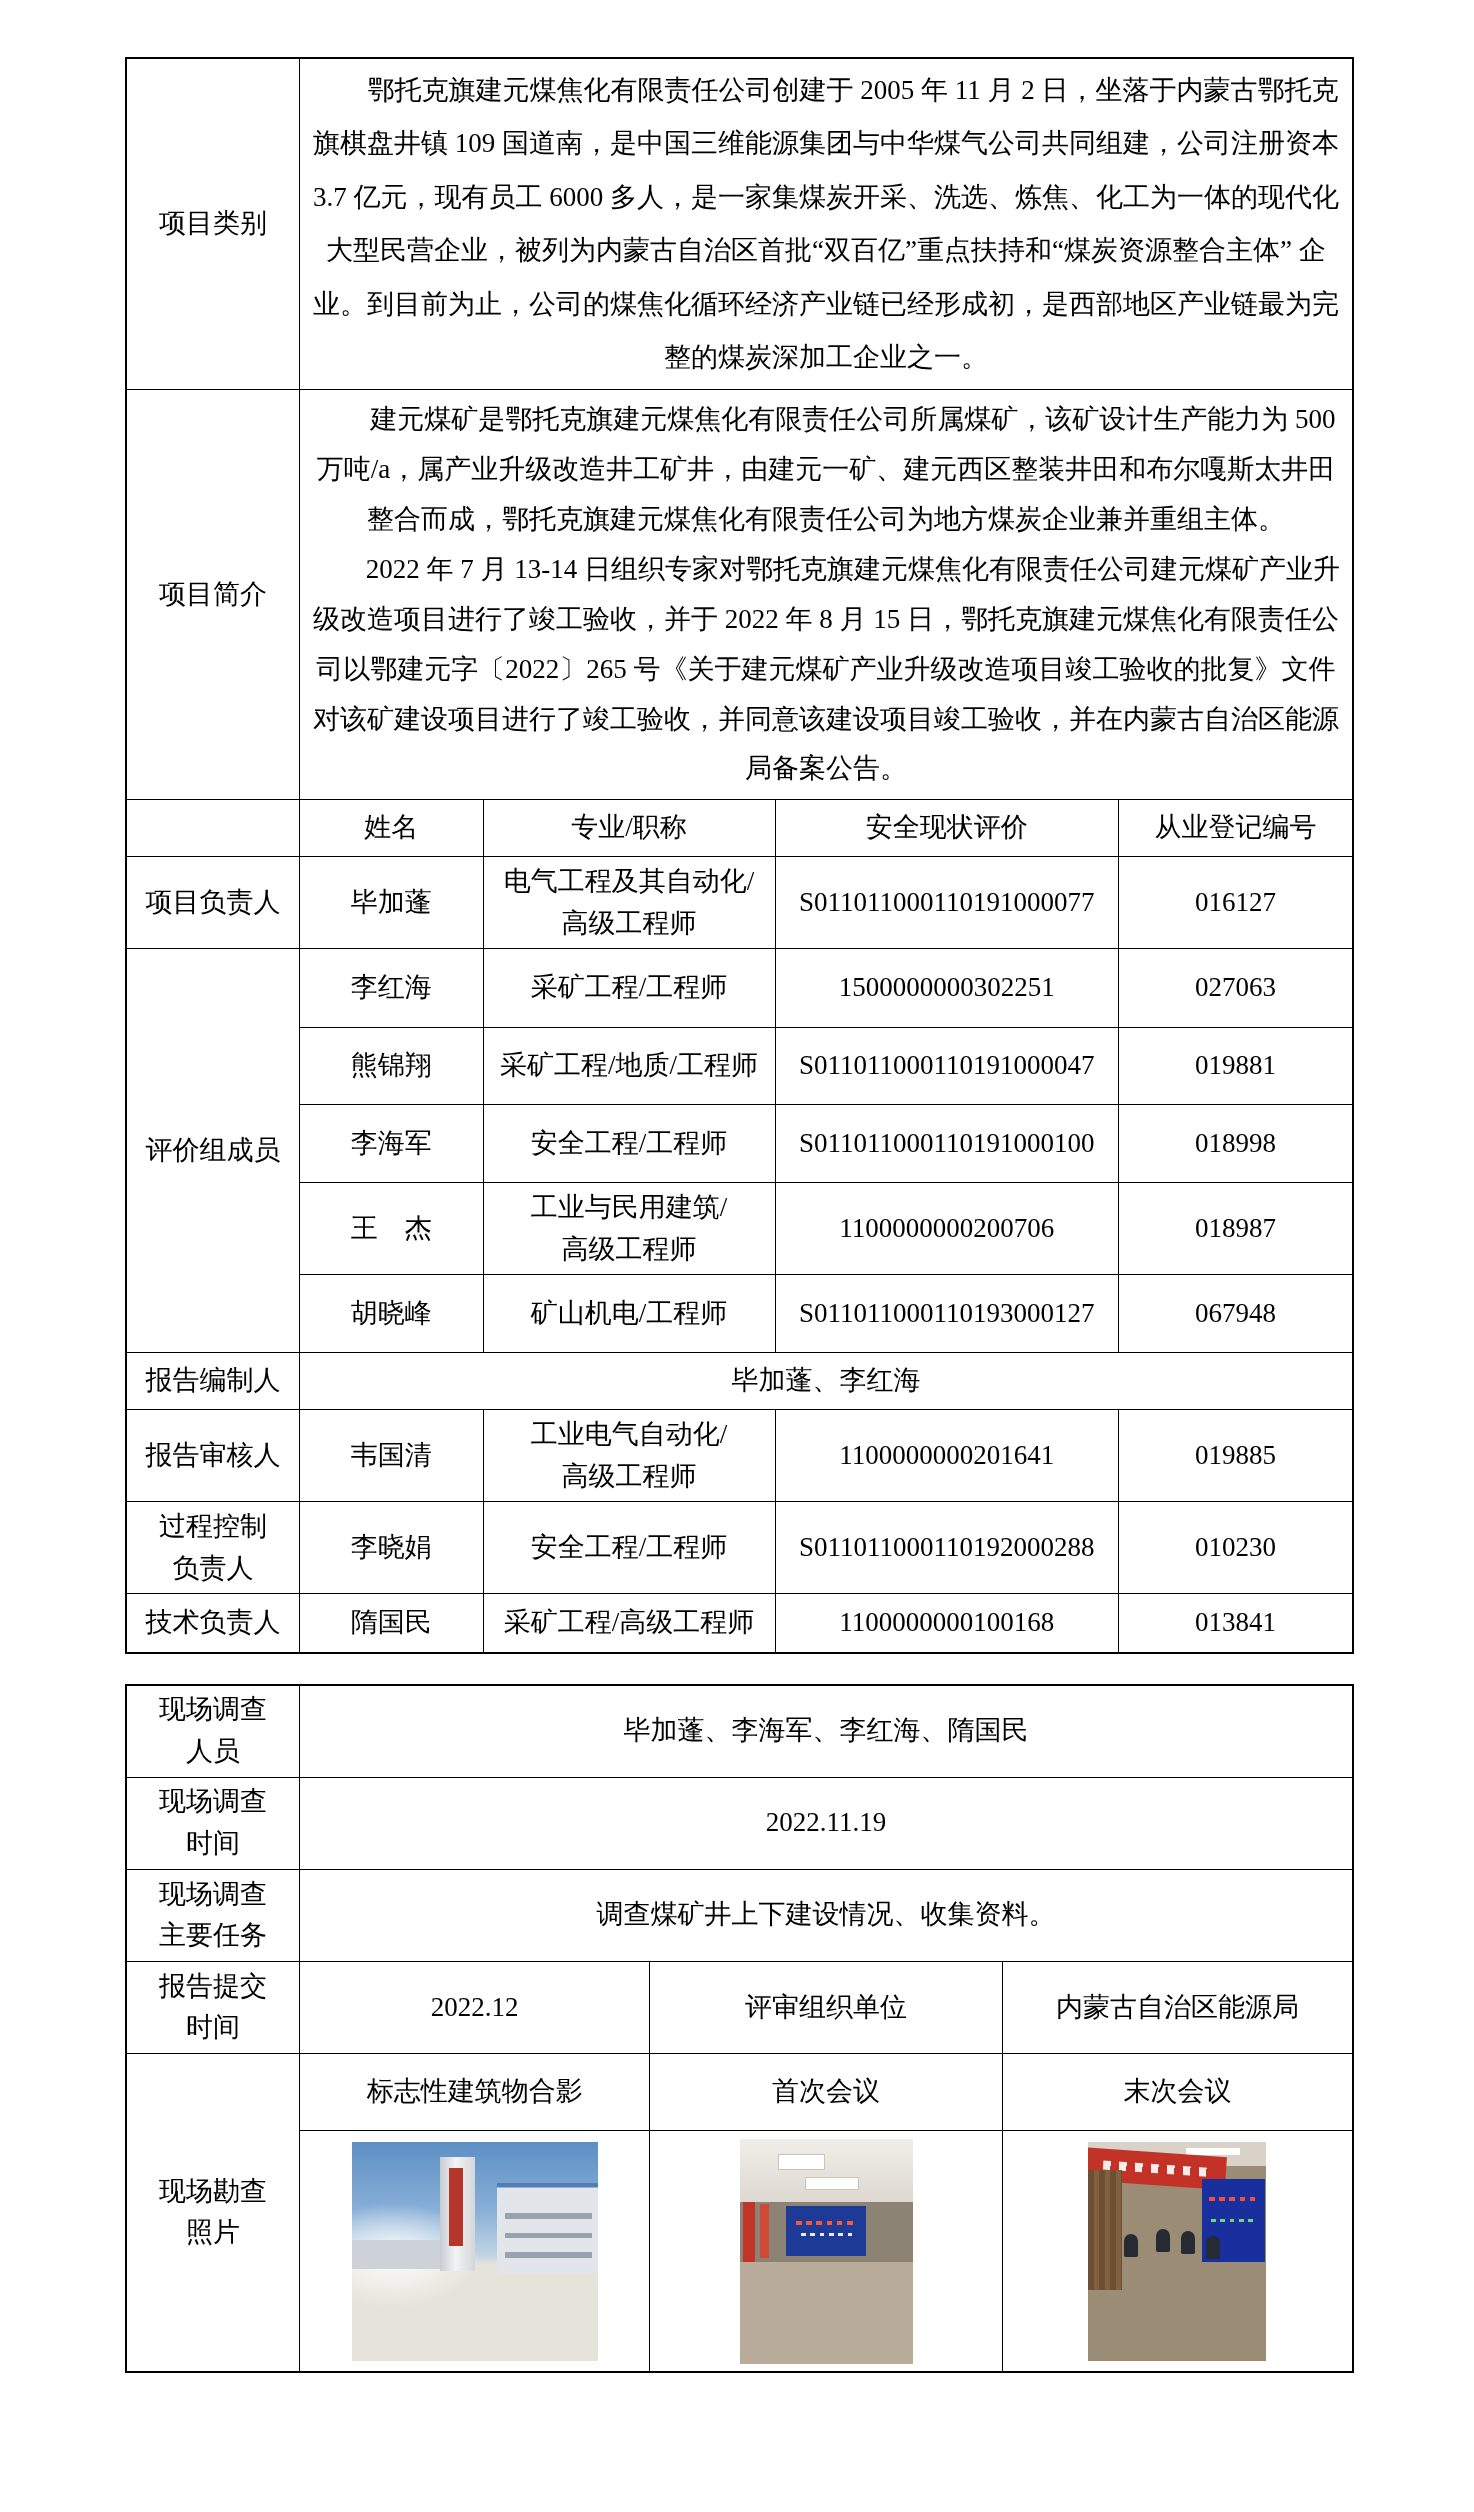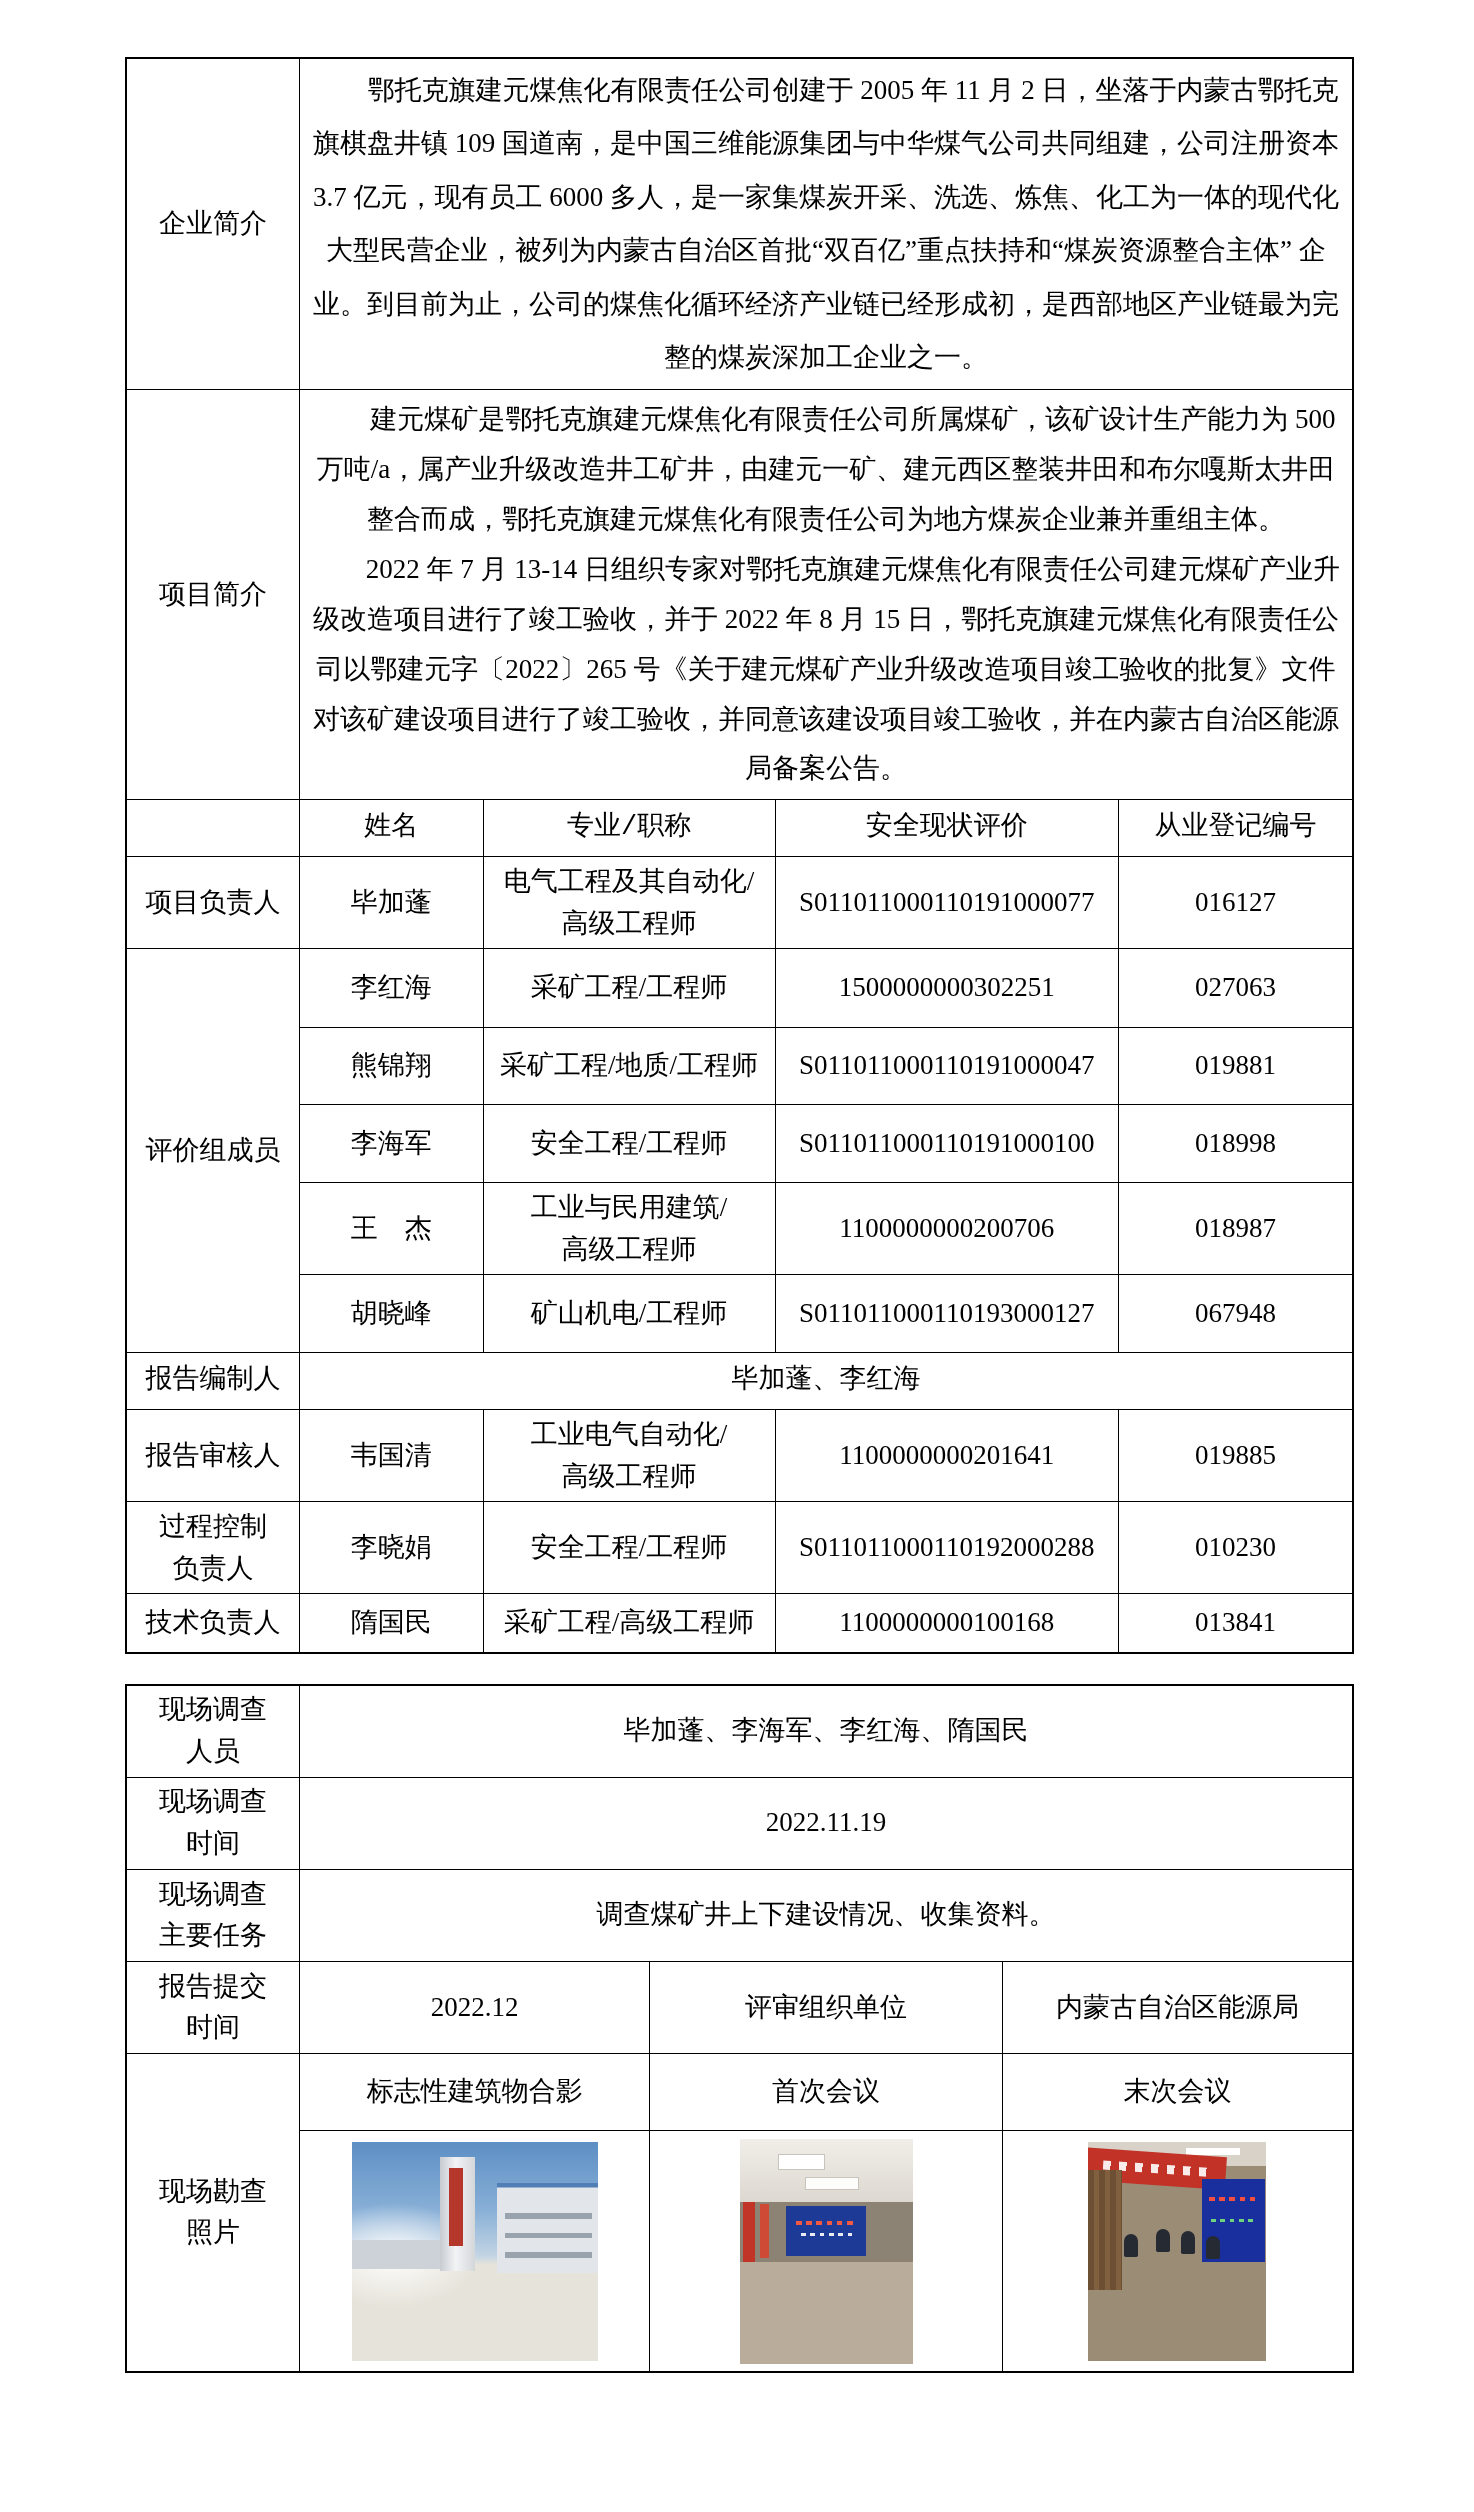--- a/index.html
+++ b/index.html
@@ -28,21 +28,21 @@
   .padno{padding-left:46px;}
   .para{
     text-align:justify;vertical-align:top;padding:9.3px 24px 3.7px 24px;
   }
   .para p{margin:0;text-indent:2em;}
   .para-co p{line-height:1.98;}
   .para-pr p{line-height:1.85;}
   
   .r90 td{height:76px;} .r89 td{height:75px;}
   .r356 td{height:323px;} .r440 td{height:401px;}
-  .r61 td{height:49px;font-family:Liberation Mono, monospace;} .r94 td{height:80px;} .r83 td{height:70px;}
+  .r61 td{height:49px;} .r94 td{height:80px;} .r83 td{height:70px;}
   .r82 td{height:69px;} .r62 td{height:50px;}
   .r93 td{height:79px;} .r76 td{height:63px;} .r79 td{height:66px;}
   .rcap td{height:69px;}
   .rphotos td{height:232px;vertical-align:middle;}
   
   .photo{position:relative;overflow:hidden;margin:0 auto;}
   .ph1{width:246px;height:219px;background:linear-gradient(180deg,#5d8fc4 0%,#86aed6 30%,#c2d4e4 52%,#e6e3da 56%);}
   .p1-glare{position:absolute;left:-18%;top:28%;width:70%;height:48%;background:radial-gradient(closest-side,rgba(255,255,255,.95),rgba(255,255,255,0));}
   .p1-low{position:absolute;left:0;top:45%;width:38%;height:13%;background:#ccd2d7;}
   .p1-tower{position:absolute;left:36%;top:7%;width:14%;height:52%;background:linear-gradient(90deg,#c7ccd2,#f2f3f5 45%,#d4d7da);}
@@ -82,21 +82,21 @@
   <table class="tbl tblB">
     <colgroup>
         <col style="width:14.13%">
         <col style="width:14.97%">
         <col style="width:23.81%">
         <col style="width:27.97%">
         <col style="width:19.12%">
       </colgroup>
     <tbody>
         <tr class="r356">
-      <td class="lbl">企业简介</td>
+      <td class="lbl">项目类别</td>
       <td colspan="4" class="para para-co">
         <p>鄂托克旗建元煤焦化有限责任公司创建于 2005 年 11 月 2 日，坐落于内蒙古鄂托克旗棋盘井镇 109 国道南，是中国三维能源集团与中华煤气公司共同组建，公司注册资本 3.7 亿元，现有员工 6000 多人，是一家集煤炭开采、洗选、炼焦、化工为一体的现代化大型民营企业，被列为内蒙古自治区首批“双百亿”重点扶持和“煤炭资源整合主体” 企业。到目前为止，公司的煤焦化循环经济产业链已经形成初，是西部地区产业链最为完整的煤炭深加工企业之一。</p>
       </td>
     </tr>
     <tr class="r440">
       <td class="lbl">项目简介</td>
       <td colspan="4" class="para para-pr">
         <p>建元煤矿是鄂托克旗建元煤焦化有限责任公司所属煤矿，该矿设计生产能力为 500 万吨/a，属产业升级改造井工矿井，由建元一矿、建元西区整装井田和布尔嘎斯太井田整合而成，鄂托克旗建元煤焦化有限责任公司为地方煤炭企业兼并重组主体。</p>
         <p>2022 年 7 月 13-14 日组织专家对鄂托克旗建元煤焦化有限责任公司建元煤矿产业升级改造项目进行了竣工验收，并于 2022 年 8 月 15 日，鄂托克旗建元煤焦化有限责任公司以鄂建元字〔2022〕265 号《关于建元煤矿产业升级改造项目竣工验收的批复》文件对该矿建设项目进行了竣工验收，并同意该建设项目竣工验收，并在内蒙古自治区能源局备案公告。</p>
       </td>

